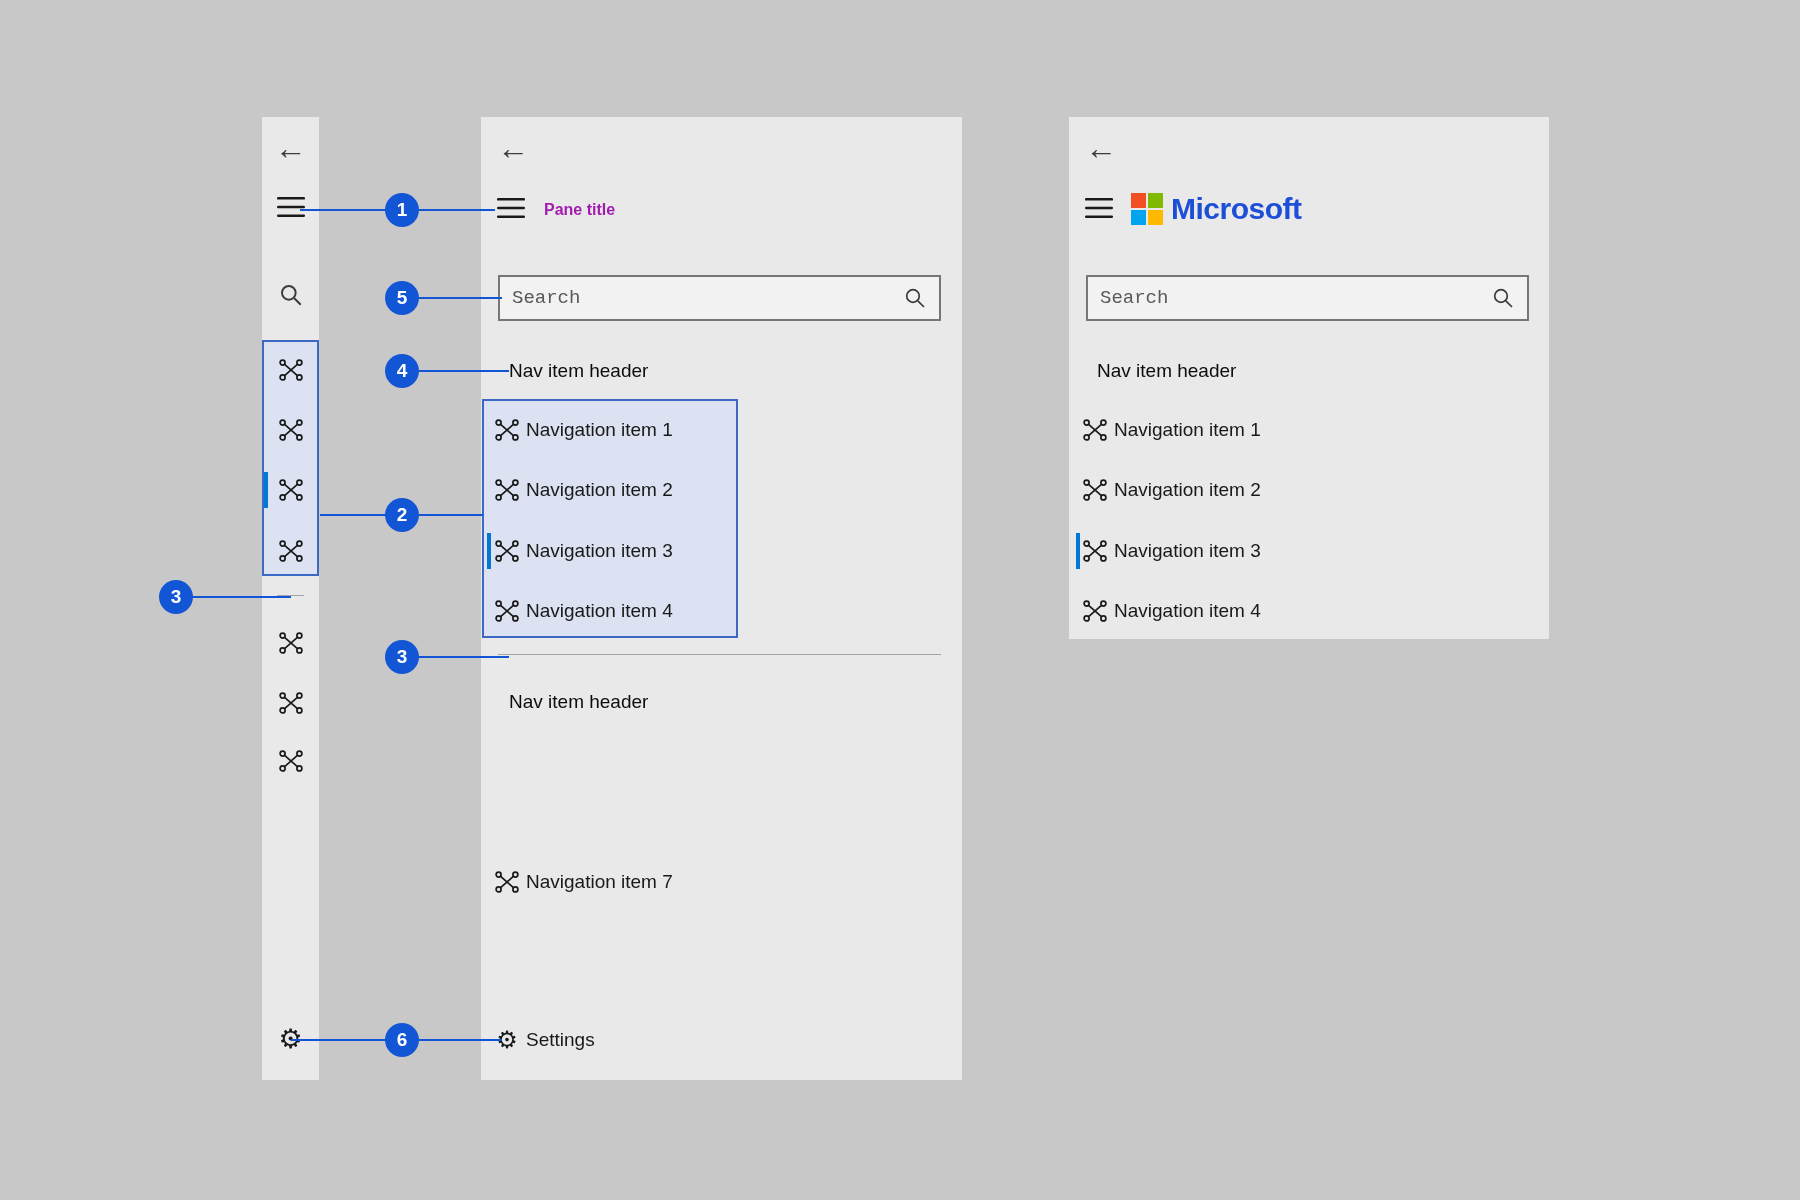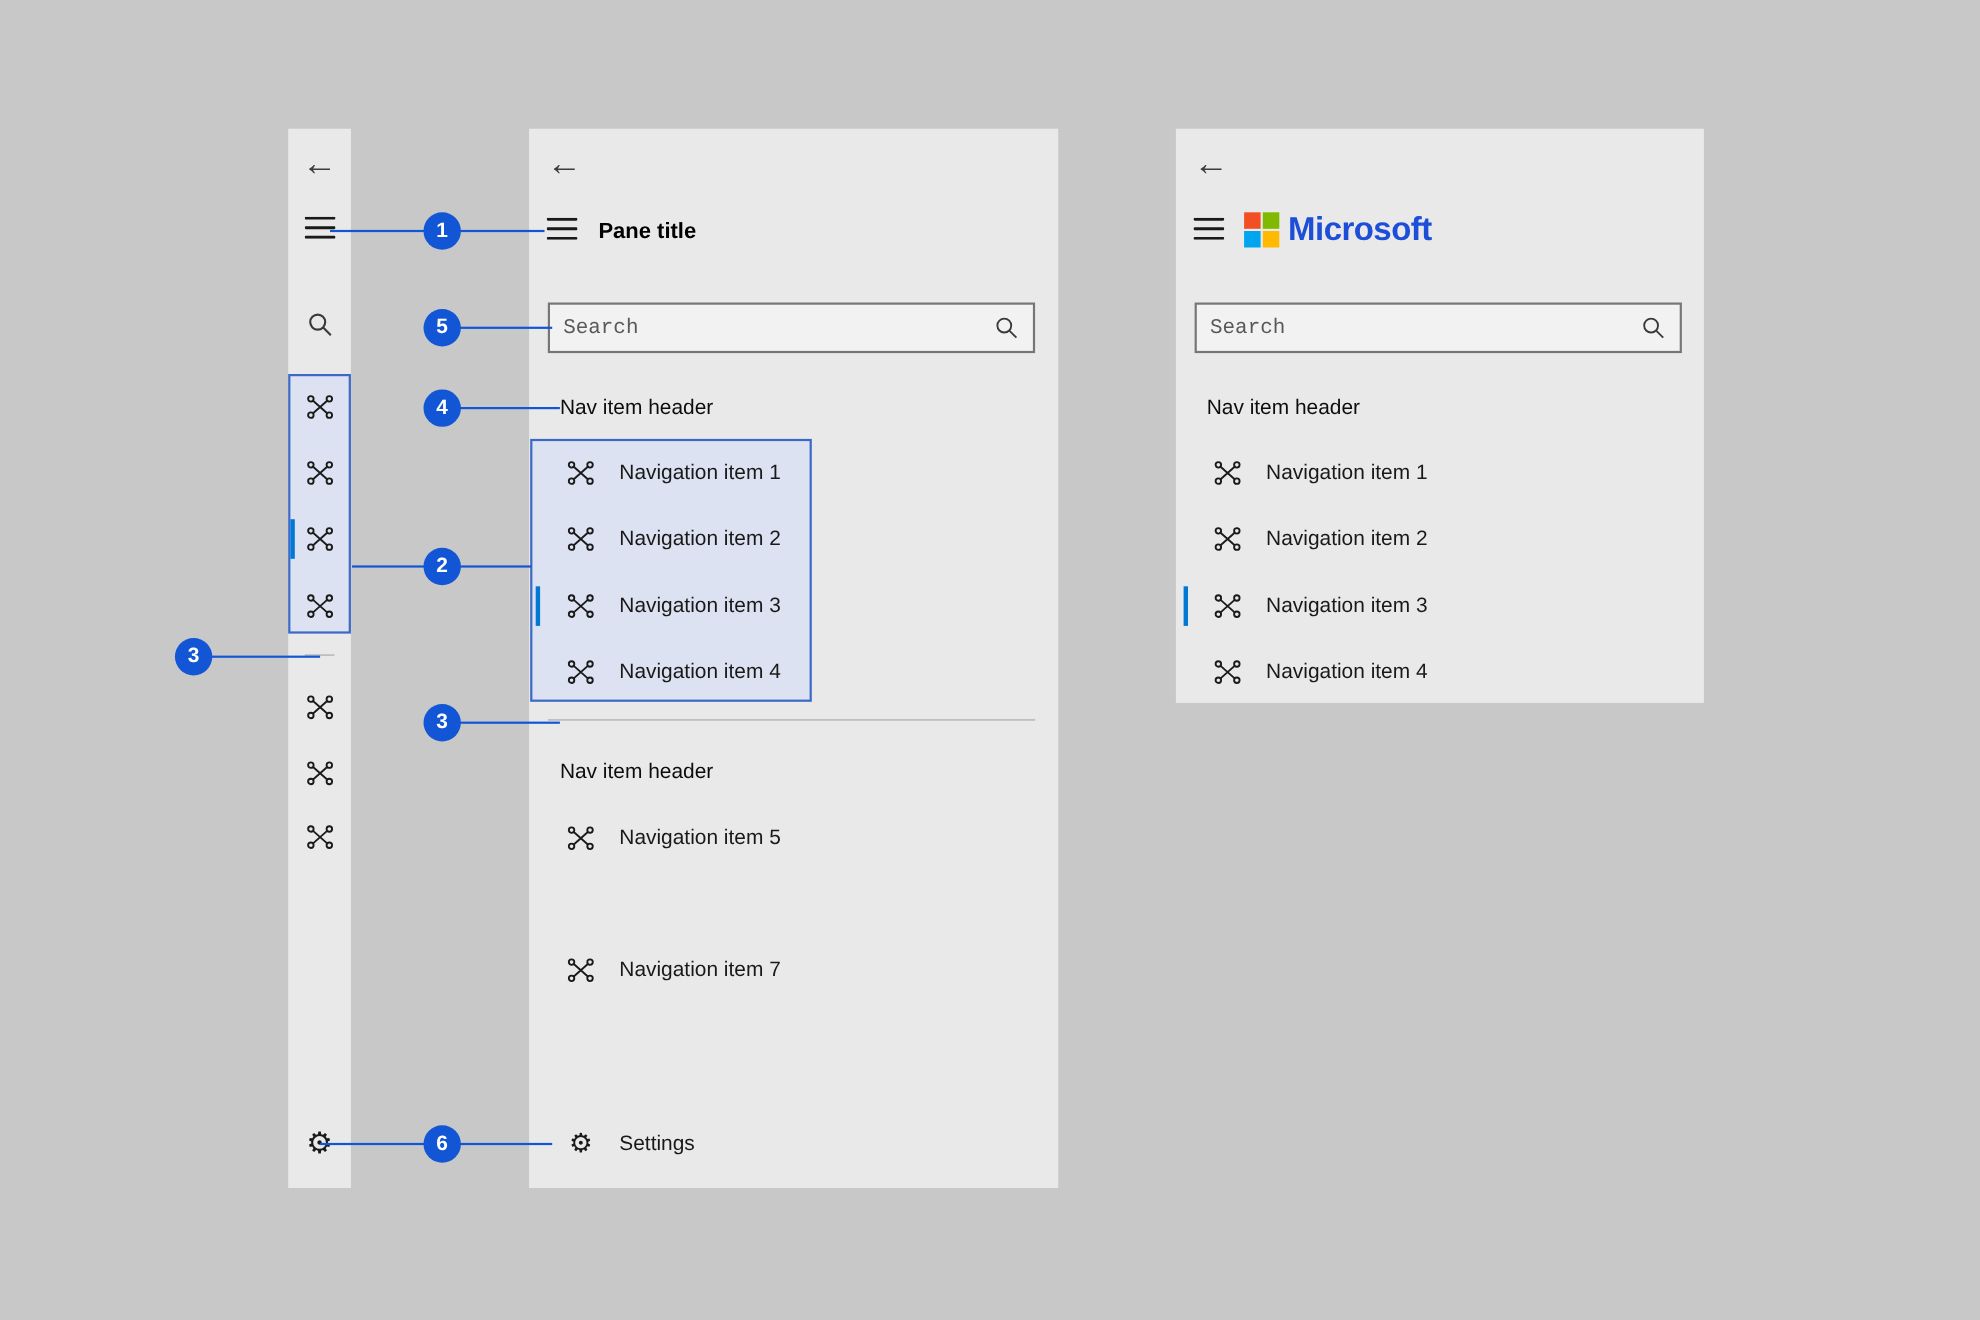--- a/index.html
+++ b/index.html
@@ -7,29 +7,29 @@
     position:relative;width:1800px;height:1200px;overflow:hidden;
     background:var(--page-bg,#c8c8c8);
     font-family:"Liberation Sans",sans-serif;
   }
   .pane{position:absolute;background:var(--pane-bg,#e9e9e9);}
   
   .icon-slot{position:absolute;left:0;width:57px;display:flex;align-items:center;justify-content:center;}
   .back-slot{position:absolute;height:34px;display:flex;align-items:center;}
   .back-glyph{font-size:32px;color:#3d3d3d;line-height:1;}
   .menu-btn{position:absolute;width:28px;height:20px;display:flex;align-items:center;justify-content:center;}
-  .pane-title{position:absolute;font-weight:bold;font-size:20px;color:#000000;line-height:26px;white-space:nowrap;}
+  .pane-title{position:absolute;font-weight:bold;font-size:16px;color:#a21caf;line-height:26px;white-space:nowrap;}
   .searchbox{position:absolute;height:46px;box-sizing:border-box;border:2px solid #767676;background:#f2f2f2;display:flex;align-items:center;}
   .search-input{flex:1;min-width:0;border:none;background:transparent;outline:none;
     font-family:Liberation Mono, monospace;font-size:19px;color:#333;padding:0 12px;}
   .search-input::placeholder{color:#595959;opacity:1;}
   .mag{margin-right:12px;display:flex;}
   .nav-header{position:absolute;left:28px;height:36px;display:flex;align-items:center;
     font-weight:normal;font-size:19px;color:#0d0d0d;white-space:nowrap;}
-  .nav-row{position:absolute;left:32px;height:52px;padding-left:2px;display:flex;align-items:center;gap:22px;
+  .nav-row{position:absolute;left:11px;height:52px;padding-left:2px;display:flex;align-items:center;gap:6px;
     font-size:19px;color:#191919;white-space:nowrap;cursor:default;}
   .ph-icon{width:26px;height:26px;display:flex;align-items:center;justify-content:center;}
   .gear-glyph{width:26px;display:inline-flex;align-items:center;justify-content:center;
     font-size:24px;color:#1a1a1a;line-height:1;}
   .gear-big{font-size:27px;color:#1a1a1a;line-height:1;}
   .hl-box{position:absolute;box-sizing:border-box;border:2px solid var(--highlight-border,#3b69c5);
     background:var(--highlight-fill,#dce2f1);}
   .sel-bar{position:absolute;width:4px;height:36px;background:var(--selection-blue,#0078d4);}
   .separator{position:absolute;height:1px;background:#a5a5a5;}
   .cline{position:absolute;height:2px;background:var(--callout-blue,#1256d6);}
@@ -263,34 +263,20 @@
             </g>
           </svg>
         </span>
       <span>Navigation item 4</span>
     </div>
 
     <div class="separator" style="left:17px;top:537px;width:443px"></div>
 
     <div class="nav-header" style="top:567px">Nav item header</div>
 
-    <div class="nav-row" style="top:619px">
-      <span class="ph-icon">
-          <svg width="26" height="26" viewBox="0 0 26 26">
-            <g fill="none" stroke="#1a1a1a" stroke-width="1.7">
-              <circle cx="4.6" cy="5.6" r="2.5"></circle>
-              <circle cx="4.6" cy="20.4" r="2.5"></circle>
-              <circle cx="21.4" cy="5.6" r="2.5"></circle>
-              <circle cx="21.4" cy="20.4" r="2.5"></circle>
-              <path d="M6.6 7.3 L19.4 18.7 M6.6 18.7 L19.4 7.3"></path>
-            </g>
-          </svg>
-        </span>
-      <span>Navigation item 5</span>
-    </div>
     <div class="nav-row" style="top:739px">
       <span class="ph-icon">
           <svg width="26" height="26" viewBox="0 0 26 26">
             <g fill="none" stroke="#1a1a1a" stroke-width="1.7">
               <circle cx="4.6" cy="5.6" r="2.5"></circle>
               <circle cx="4.6" cy="20.4" r="2.5"></circle>
               <circle cx="21.4" cy="5.6" r="2.5"></circle>
               <circle cx="21.4" cy="20.4" r="2.5"></circle>
               <path d="M6.6 7.3 L19.4 18.7 M6.6 18.7 L19.4 7.3"></path>
             </g>

